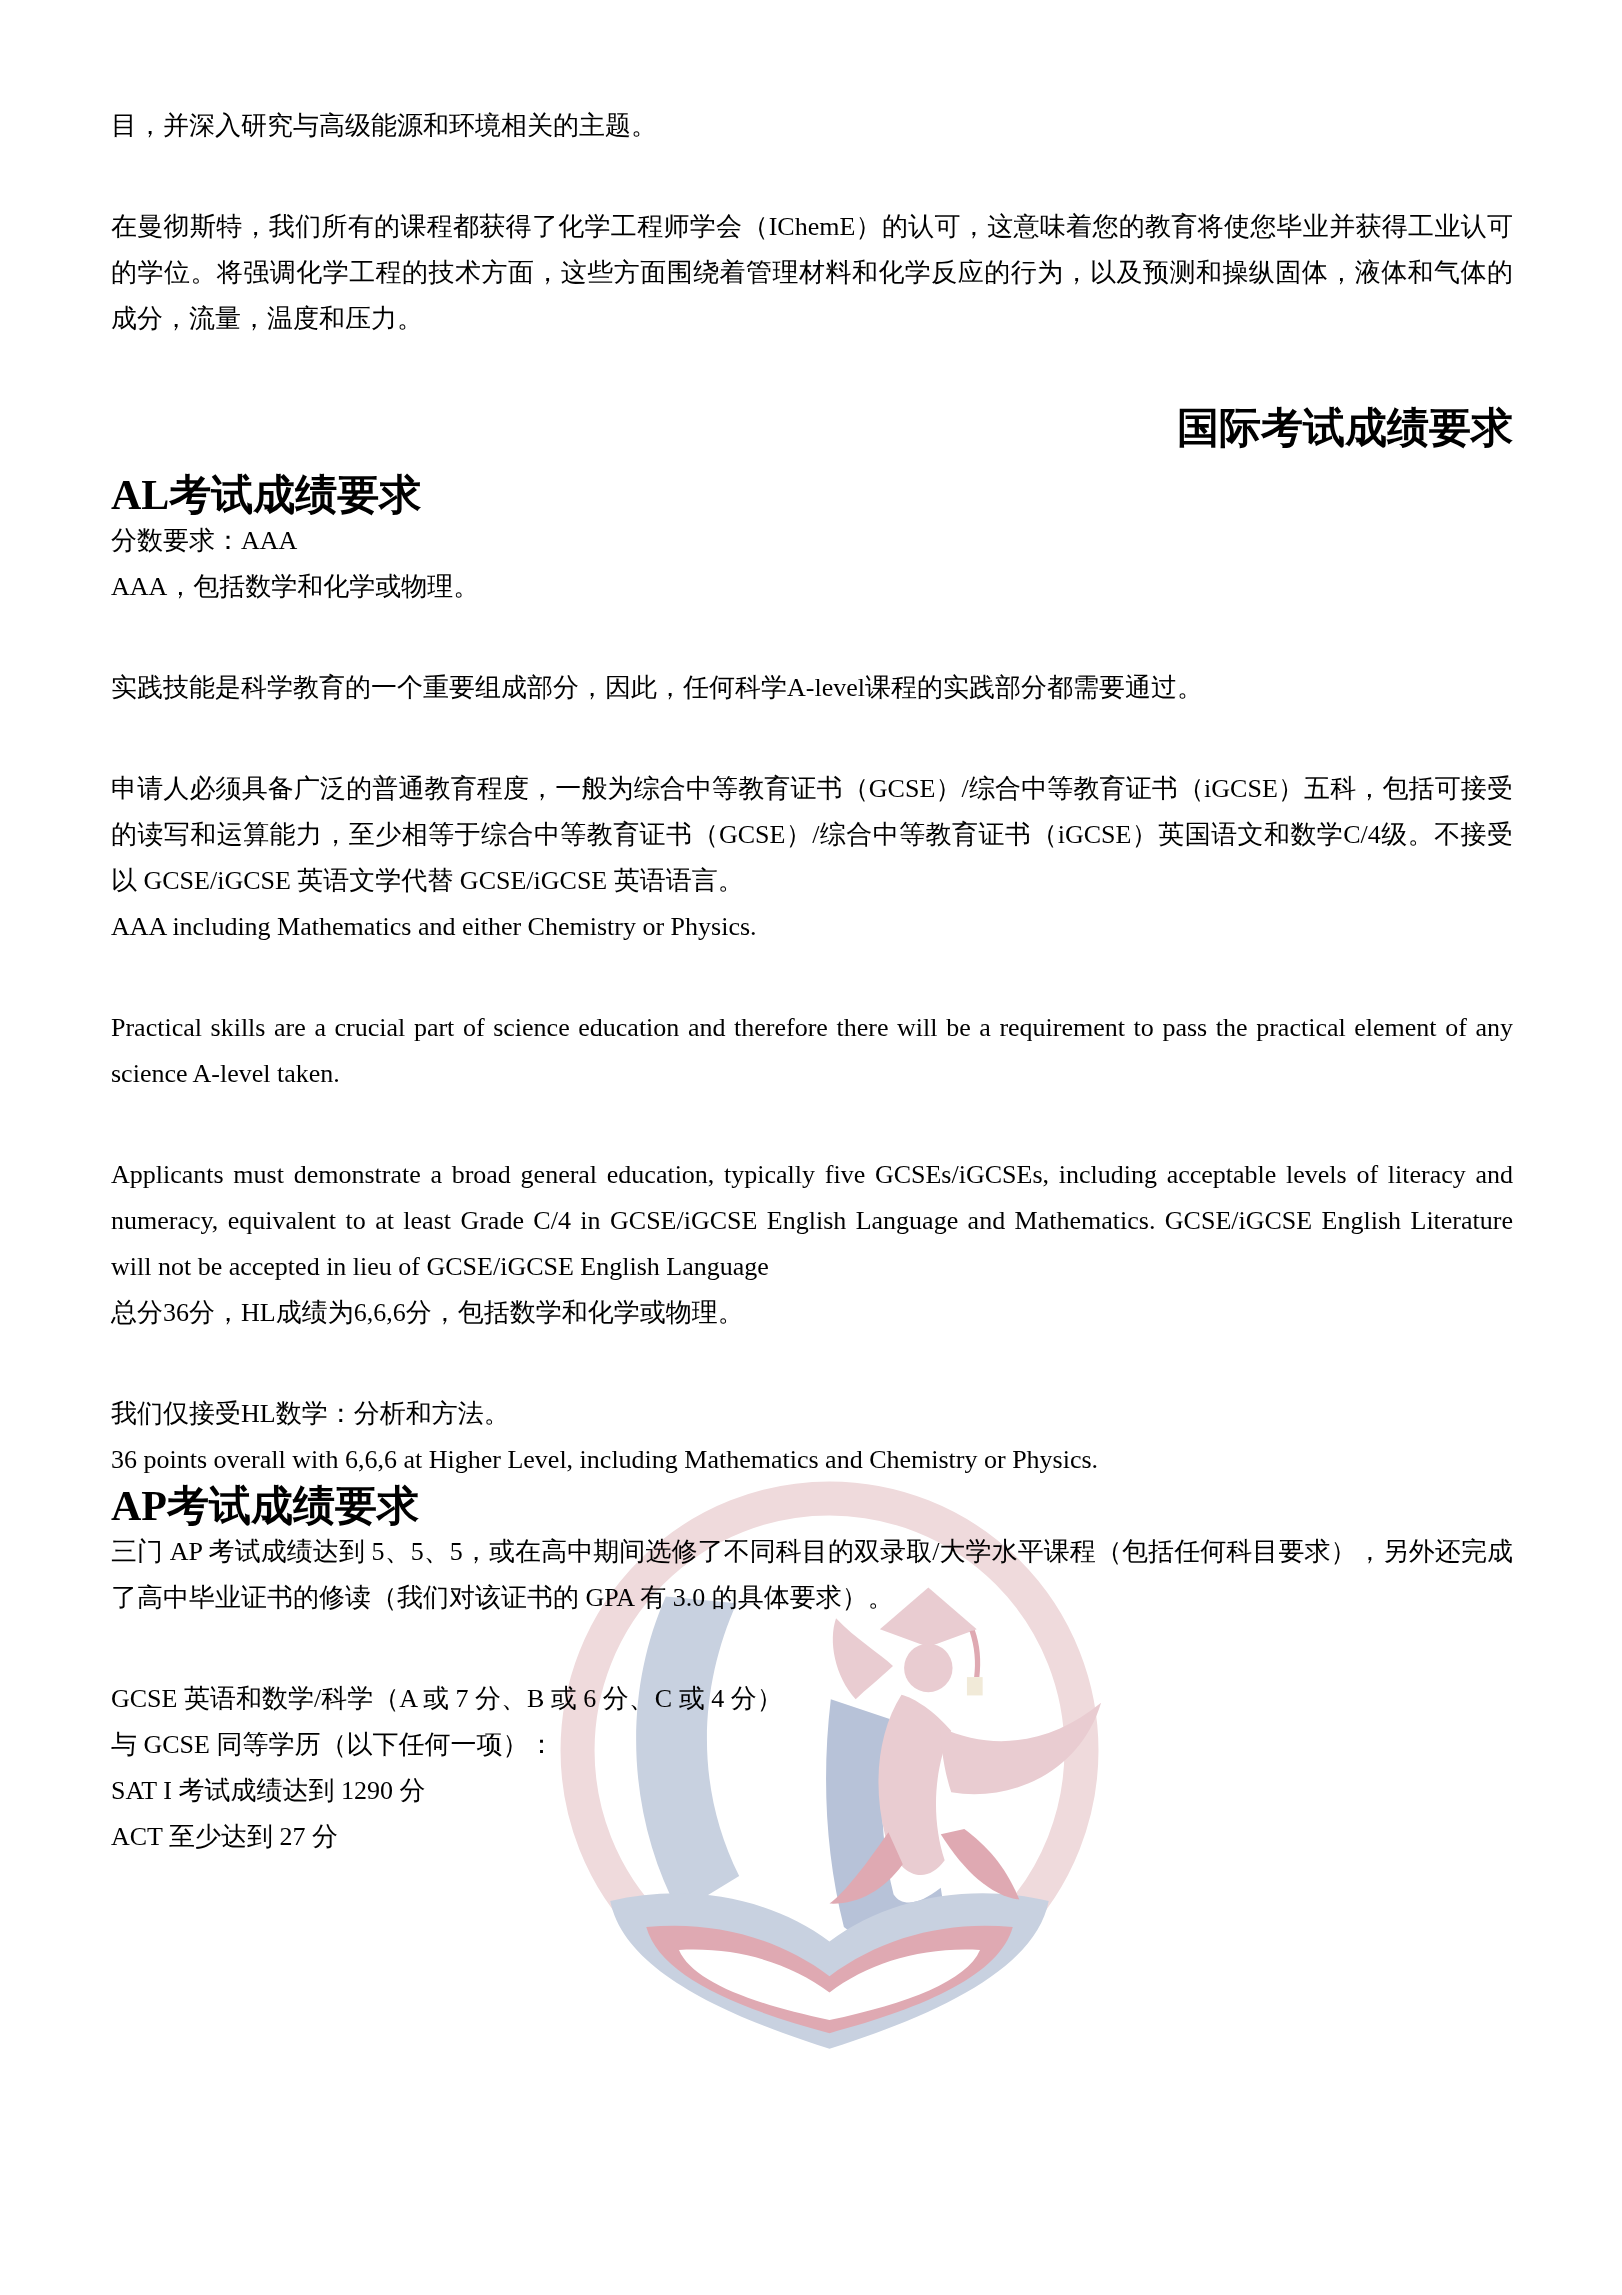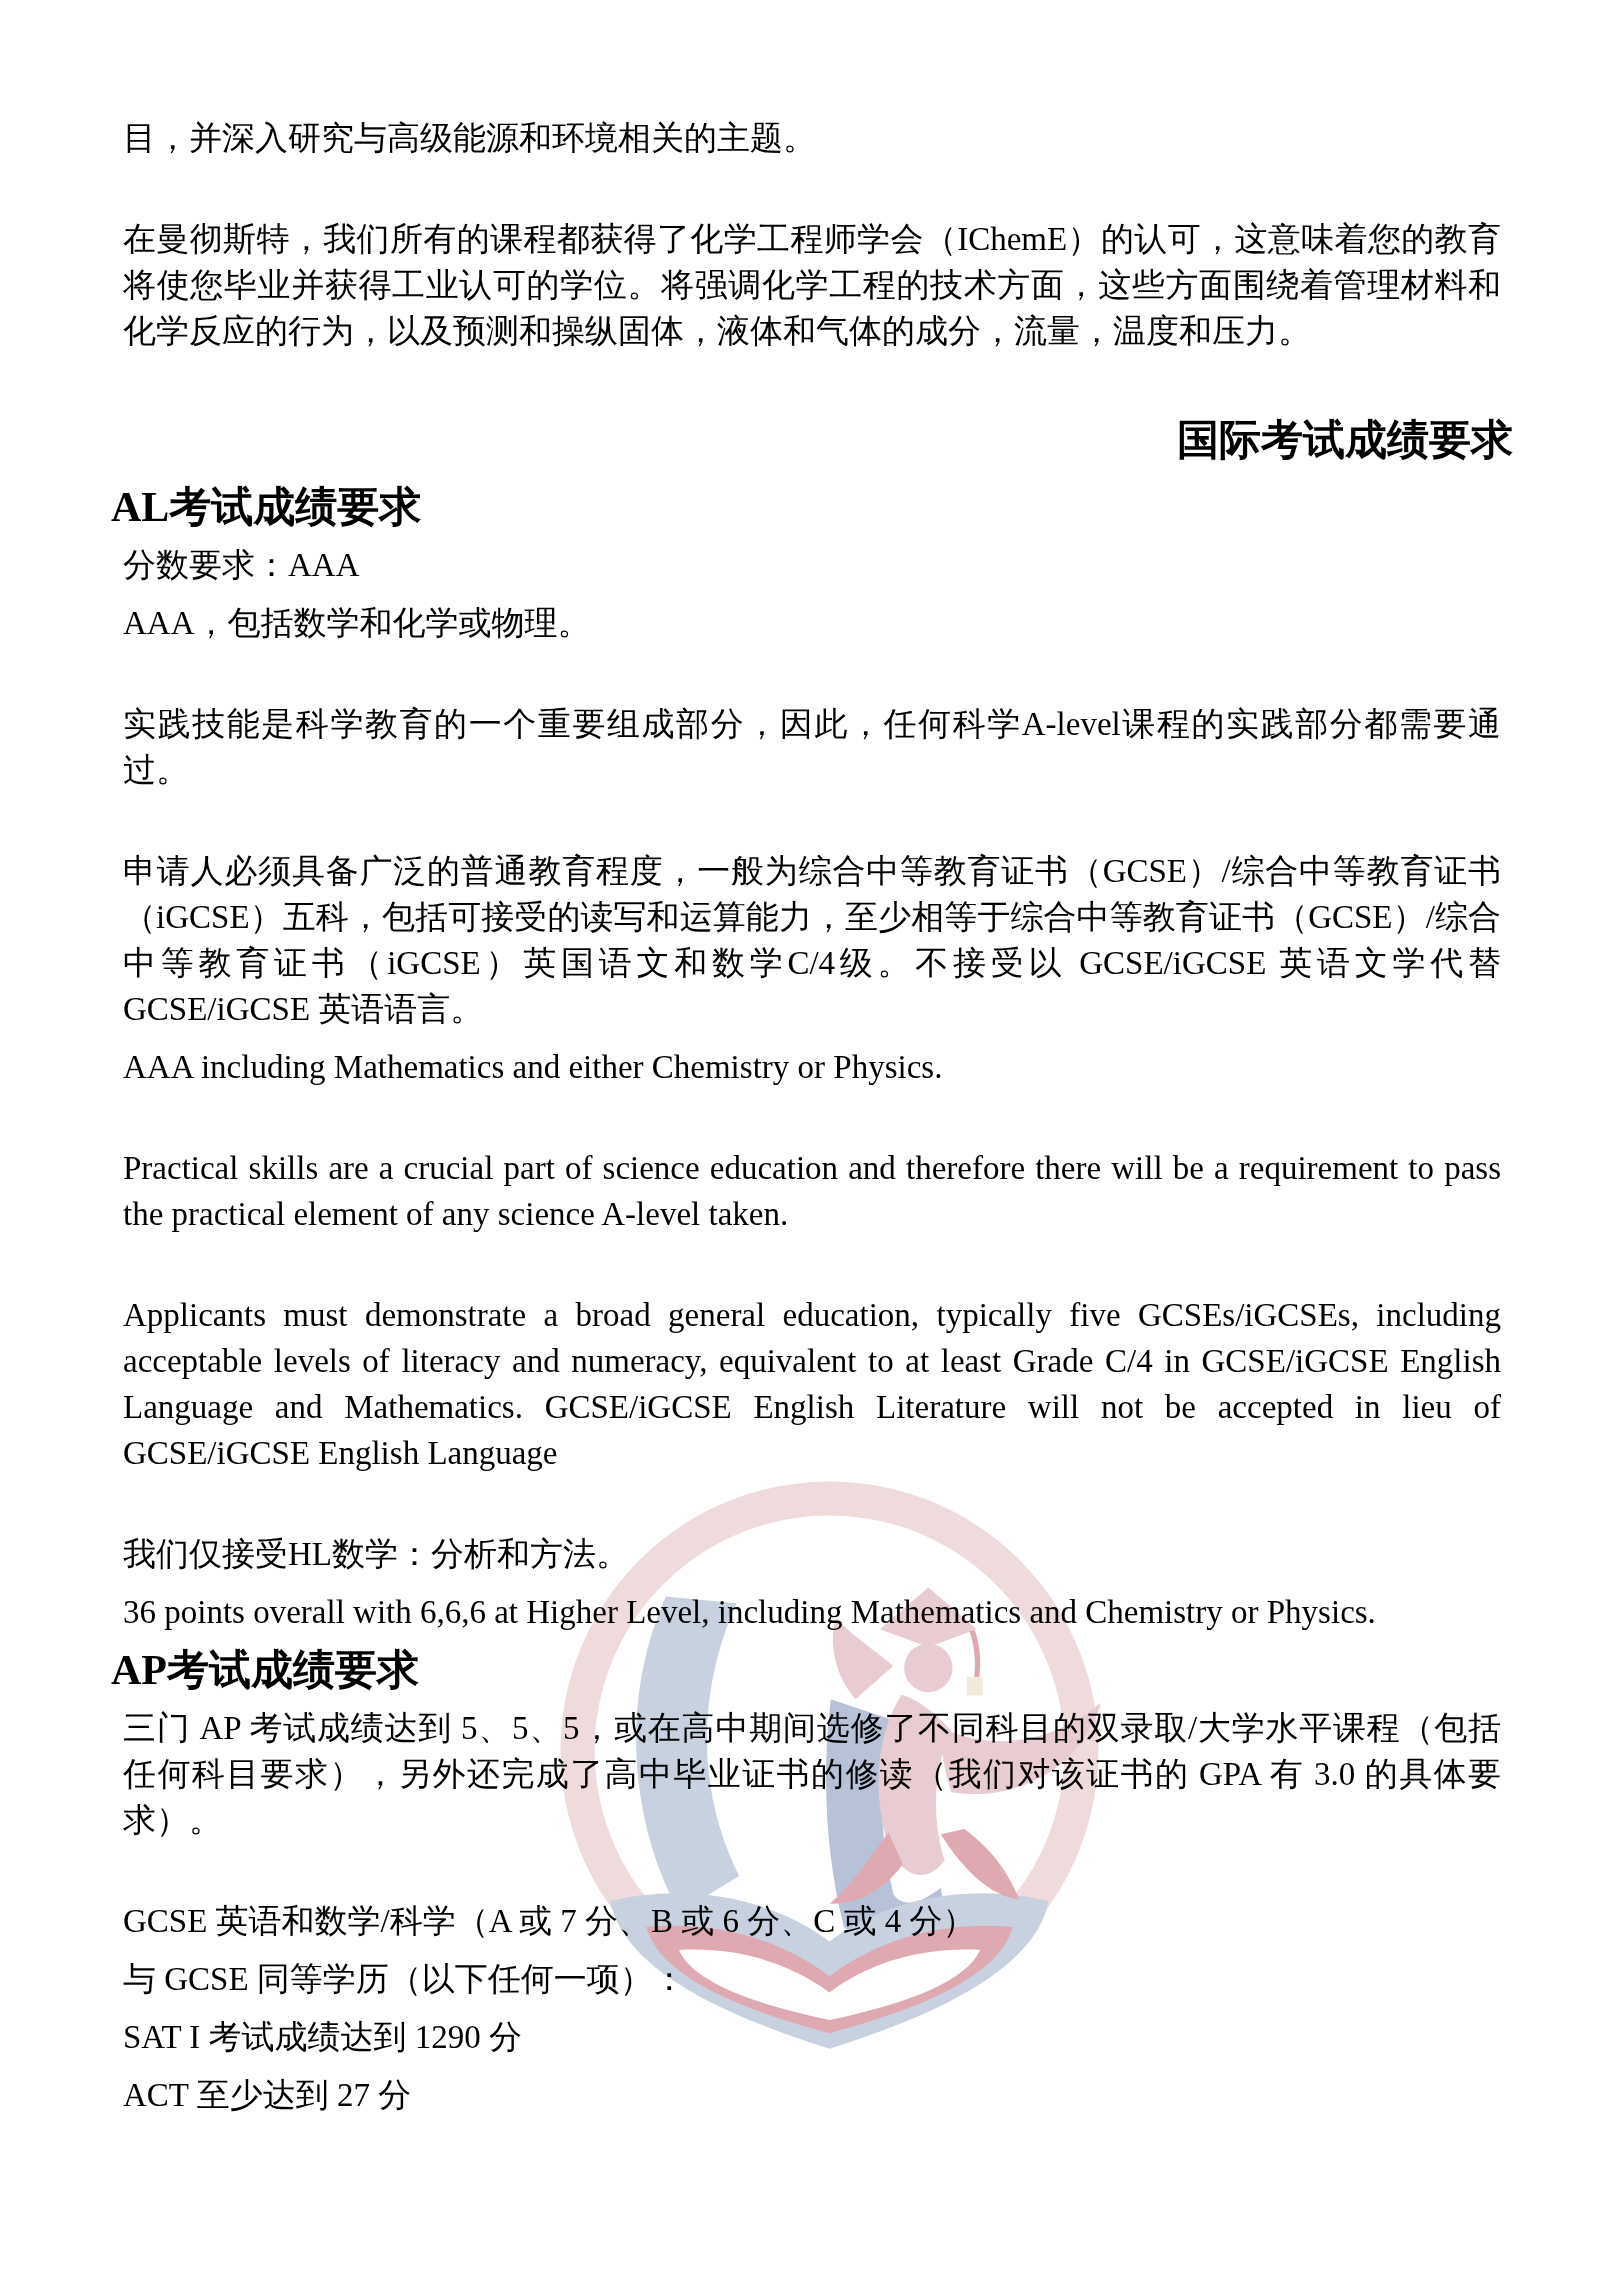--- a/index.html
+++ b/index.html
@@ -18,22 +18,22 @@
     z-index:0;
     pointer-events:none;
   }
   .content{
     position:absolute;
     left:111px;top:103px;
     width:1402px;
     z-index:1;
   }
   .para{
-    margin:12px;
-    font-size:33px;
+    margin:0;
+    font-size:26px;
     line-height:46px;
     text-align:justify;
   }
   .gap{margin-top:55px;}
   .h1{
     margin:55px 0 13px 0;
     font-size:42px;
     line-height:62px;
     font-weight:700;
     text-align:right;
@@ -78,20 +78,21 @@
     <p class="para gap">在曼彻斯特，我们所有的课程都获得了化学工程师学会（IChemE）的认可，这意味着您的教育将使您毕业并获得工业认可的学位。将强调化学工程的技术方面，这些方面围绕着管理材料和化学反应的行为，以及预测和操纵固体，液体和气体的成分，流量，温度和压力。</p>
     <h1 class="h1">国际考试成绩要求</h1>
     <h2 class="h2">AL考试成绩要求</h2>
     <p class="para">分数要求：AAA</p>
     <p class="para">AAA，包括数学和化学或物理。</p>
     <p class="para gap">实践技能是科学教育的一个重要组成部分，因此，任何科学A-level课程的实践部分都需要通过。</p>
     <p class="para gap">申请人必须具备广泛的普通教育程度，一般为综合中等教育证书（GCSE）/综合中等教育证书（iGCSE）五科，包括可接受的读写和运算能力，至少相等于综合中等教育证书（GCSE）/综合中等教育证书（iGCSE）英国语文和数学C/4级。不接受以 GCSE/iGCSE 英语文学代替 GCSE/iGCSE 英语语言。</p>
     <p class="para">AAA including Mathematics and either Chemistry or Physics.</p>
     <p class="para gap">Practical skills are a crucial part of science education and therefore there will be a requirement to pass the practical element of any science A-level taken.</p>
     <p class="para gap">Applicants must demonstrate a broad general education, typically five GCSEs/iGCSEs, including acceptable levels of literacy and numeracy, equivalent to at least Grade C/4 in GCSE/iGCSE English Language and Mathematics. GCSE/iGCSE English Literature will not be accepted in lieu of GCSE/iGCSE English Language</p>
+    <p class="para">总分36分，HL成绩为6,6,6分，包括数学和化学或物理。</p>
     <p class="para gap">我们仅接受HL数学：分析和方法。</p>
     <p class="para">36 points overall with 6,6,6 at Higher Level, including Mathematics and Chemistry or Physics.</p>
     <h2 class="h2">AP考试成绩要求</h2>
     <p class="para">三门 AP 考试成绩达到 5、5、5，或在高中期间选修了不同科目的双录取/大学水平课程（包括任何科目要求），另外还完成了高中毕业证书的修读（我们对该证书的 GPA 有 3.0 的具体要求）。</p>
     <p class="para gap">GCSE 英语和数学/科学（A 或 7 分、B 或 6 分、C 或 4 分）</p>
     <p class="para">与 GCSE 同等学历（以下任何一项）：</p>
     <p class="para">SAT I 考试成绩达到 1290 分</p>
     <p class="para">ACT 至少达到 27 分</p>
   </div>
 

